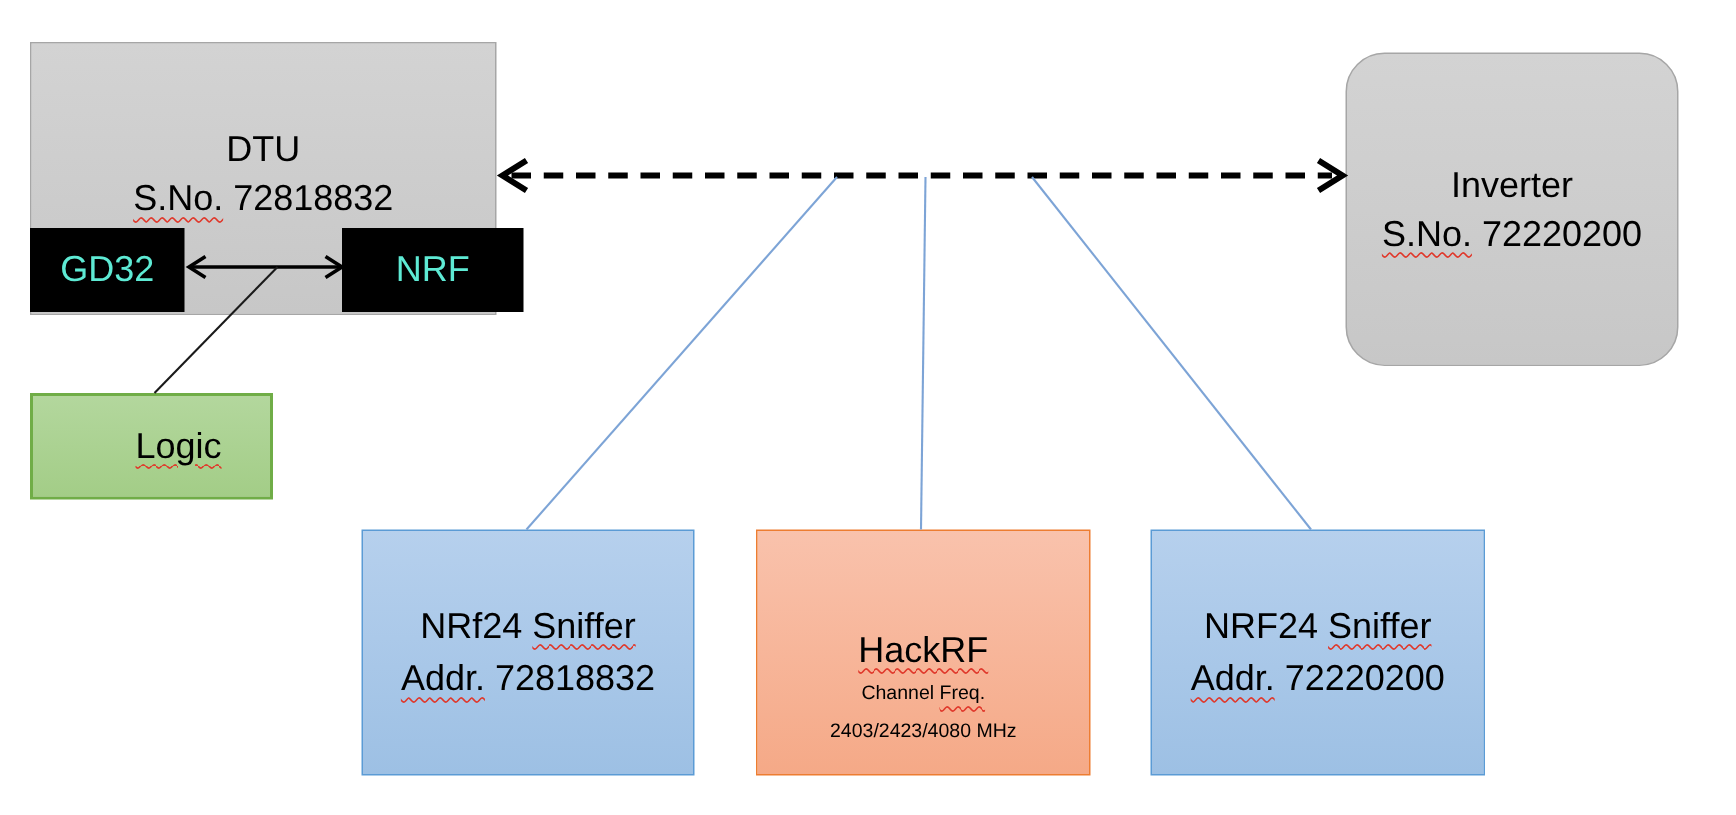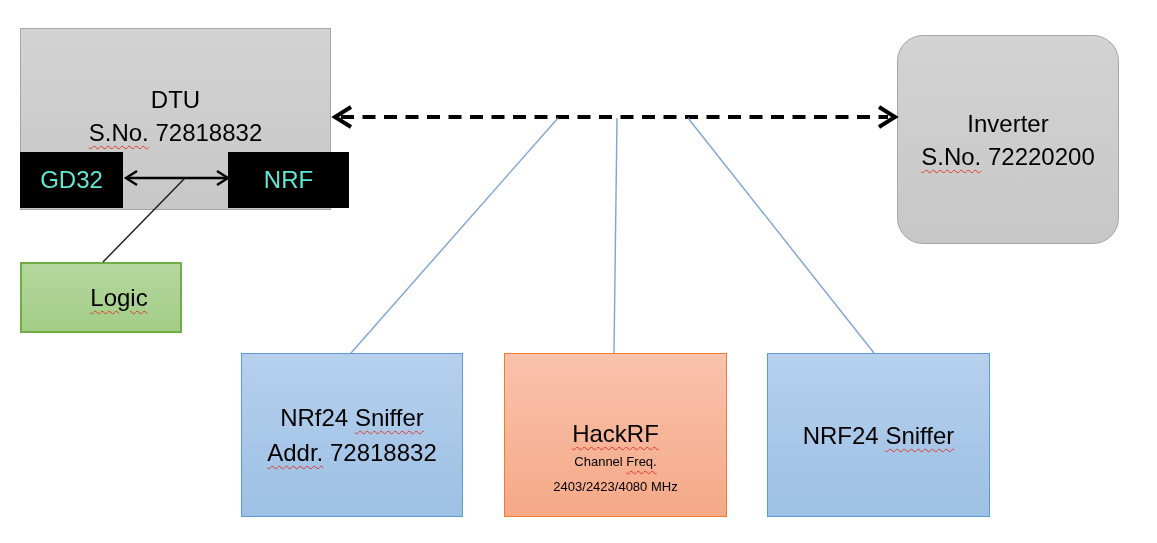--- a/index.html
+++ b/index.html
@@ -100,20 +100,21 @@
   </div>
 
   <div class="node box-orange flexc" id="hackrf-box">
     <div class="t-main"><span class="sq">HackRF</span></div>
     <div class="t-sub"><span>Channel</span> <span class="sq">Freq.</span></div>
     <div class="t-sub">2403/2423/4080 MHz</div>
   </div>
 
   <div class="node box-blue flexc t-node" id="sniffer-right-box">
     <div><span>NRF24</span> <span class="sq">Sniffer</span></div>
+    <div><span class="sq">Addr.</span> <span>72220200</span></div>
   </div>
 
   <svg class="connector-layer" viewBox="0 0 1157 543">
 
     <g>
       <line x1="341" y1="117" x2="888" y2="117" stroke="#000000" stroke-width="4" stroke-dasharray="13 8.5"></line>
       <path d="M351 107 L335 117 L351 127" fill="none" stroke="#000000" stroke-width="4"></path>
       <path d="M879 107 L895 117 L879 127" fill="none" stroke="#000000" stroke-width="4"></path>
     </g>
 

